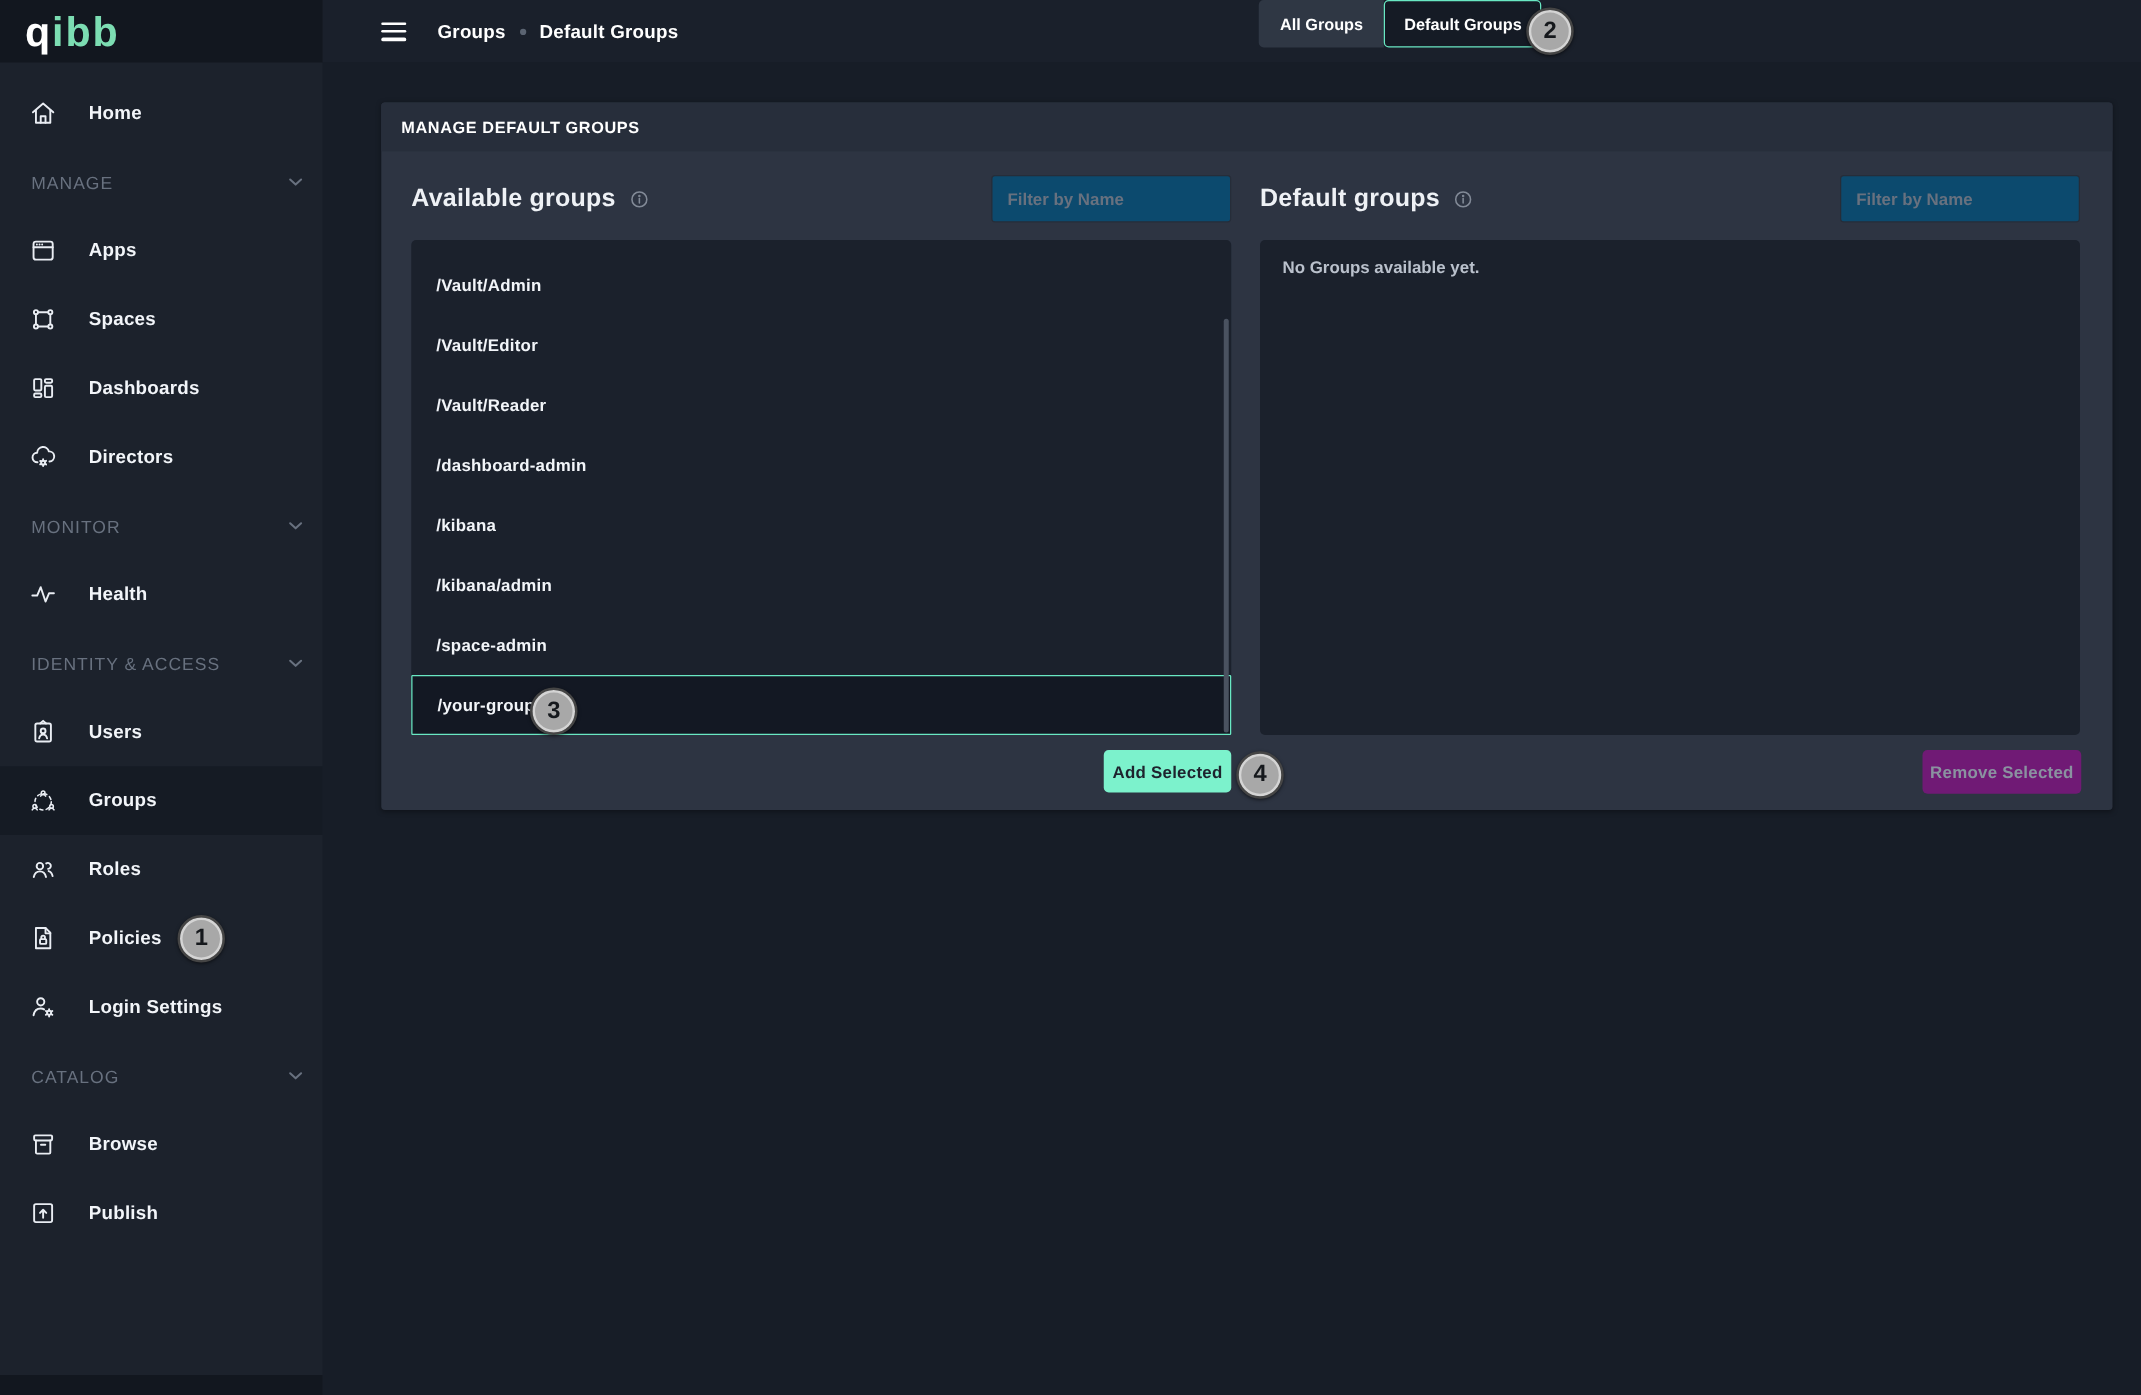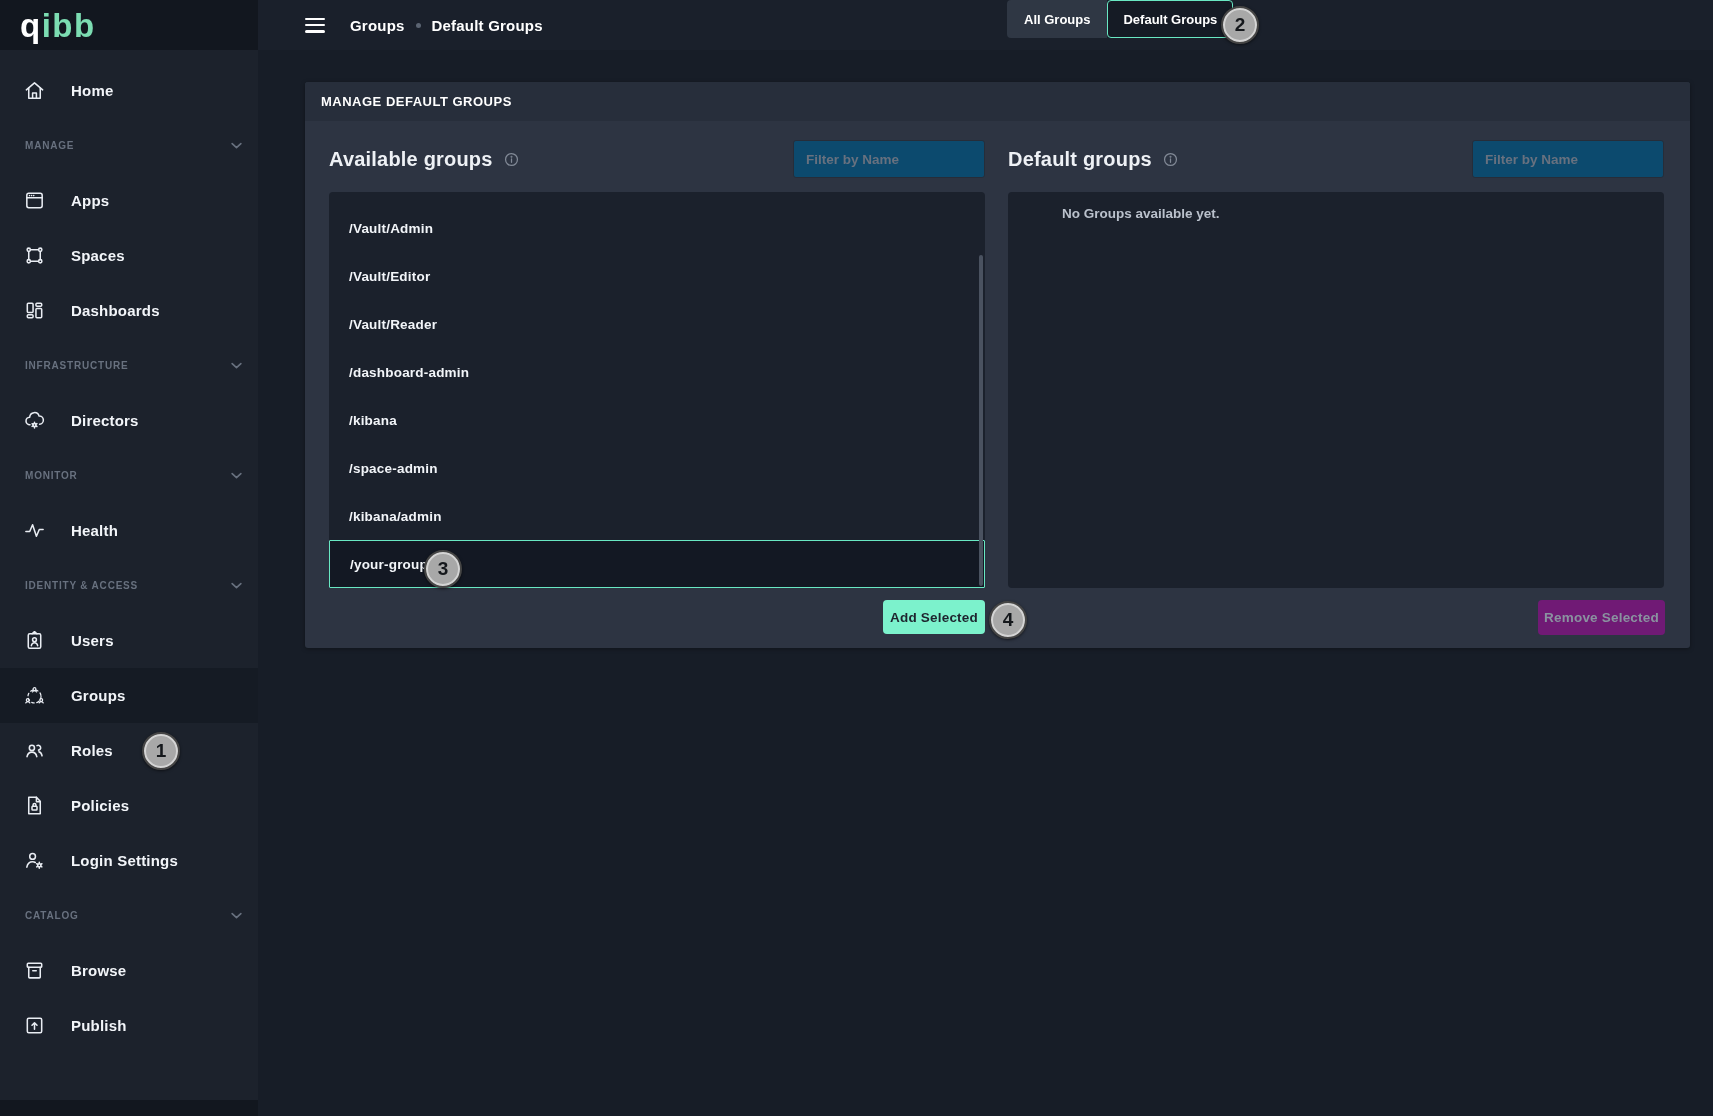--- a/index.html
+++ b/index.html
@@ -12,21 +12,21 @@
         font-size:33px;font-weight:700;letter-spacing:1.5px;line-height:1;}
   .logo .q{color:#ffffff;}
   .logo .rest{color:var(--logo-mint);}
   .sidenav{position:absolute;top:50px;left:0;right:0;padding-top:13px;}
   .nav-item{height:55px;display:flex;align-items:center;padding-left:22px;cursor:pointer;}
   .nav-item .nicon{width:24px;height:24px;margin-right:25px;flex:0 0 24px;display:flex;align-items:center;justify-content:center;}
   .nav-item .nlabel{font-size:15px;font-weight:700;color:#f2f5f9;letter-spacing:.2px;}
   .nav-item.active{background:#151b24;}
   .nav-section{height:55px;display:flex;align-items:center;justify-content:space-between;
                padding:0 14px 0 25px;cursor:pointer;}
-  .nav-section .slabel{color:#68717f;font-size:10px;font-weight:700;letter-spacing:.8px;}
+  .nav-section .slabel{color:#68717f;font-size:14px;font-weight:400;letter-spacing:.8px;}
   .sidebar-footer{position:absolute;bottom:0;left:0;width:100%;height:16px;background:#12171f;}
 
   
   .topbar{position:absolute;left:258px;top:0;width:1455px;height:50px;background:#1a202b;}
   .crumbs{position:absolute;left:47px;top:0;height:50px;display:flex;align-items:center;}
   .hamburger{width:20px;height:15px;display:flex;flex-direction:column;justify-content:space-between;cursor:pointer;}
   .hamburger span{display:block;height:2.6px;background:#fff;border-radius:2px;}
   .crumb{font-size:15px;font-weight:700;color:#ffffff;letter-spacing:.2px;}
   .crumb.first{margin-left:25px;}
   .crumb-dot{width:5px;height:5px;border-radius:50%;background:#5b6472;margin:0 11px;}
@@ -51,21 +51,21 @@
   .filter-input::placeholder{color:#68717f;font-weight:700;}
   .filter-available{left:488px;}
   .filter-default{left:1167px;}
   .list-box{position:absolute;top:110px;width:656px;height:396px;background:#1b212c;border-radius:4px;}
   .list-available{left:24px;padding-top:12px;}
   .list-default{left:703px;}
   .group-row{height:48px;display:flex;align-items:center;padding-left:20px;font-size:13.5px;font-weight:700;
              color:#f2f5f9;letter-spacing:.2px;cursor:pointer;}
   .group-row.selected{border:1px solid var(--accent-border);background:#131823;border-radius:1px;}
   .vscroll{position:absolute;right:2px;top:63px;width:4px;height:331px;background:#4a5260;border-radius:2px;cursor:grab;}
-  .empty-msg{padding:14px 12px 0 18px;font-size:13.5px;font-weight:600;color:#bac1cc;margin-left:36px;}
+  .empty-msg{padding:14px 12px 0 18px;font-size:13.5px;font-weight:600;color:#bac1cc;}
   .btn{position:absolute;top:518px;display:flex;align-items:center;justify-content:center;border:none;
        border-radius:4px;font-size:13.5px;font-weight:700;cursor:pointer;letter-spacing:.2px;}
   .btn-add{left:578px;width:102px;height:34px;background:var(--accent);color:#1e242e;}
   .btn-remove{left:1233px;width:127px;height:35px;background:#701a75;color:#8a92a0;cursor:default;}
 
   
   .annot{position:absolute;width:38px;height:38px;border-radius:50%;background:var(--annot-fill);
          border:2px solid #454545;box-shadow:inset 0 0 0 2px #d4d4d4,0 1px 3px rgba(0,0,0,.55);
          color:#15181c;font-weight:700;font-size:19px;display:flex;align-items:center;justify-content:center;z-index:20;}
   .annot-1{left:142px;top:732px;}
@@ -129,28 +129,20 @@
           <span class="nicon">
             <svg width="23" height="23" viewBox="0 0 24 24" fill="none" stroke="#e9edf3" stroke-width="1.6" stroke-linecap="round" stroke-linejoin="round">
               <rect x="4.5" y="4.5" width="6" height="9.5" rx="1"></rect>
               <rect x="4.5" y="16.5" width="6" height="3" rx="1"></rect>
               <rect x="13.5" y="4.5" width="6" height="3" rx="1"></rect>
               <rect x="13.5" y="10" width="6" height="9.5" rx="1"></rect>
             </svg>
           </span>
           <span class="nlabel">Dashboards</span>
         </div>
-        <div class="nav-section">
-          <span class="slabel">INFRASTRUCTURE</span>
-          <span>
-            <svg width="15" height="15" viewBox="0 0 24 24" fill="none" stroke="#68717f" stroke-width="2.6" stroke-linecap="round" stroke-linejoin="round">
-              <path d="M5 9l7 6.5L19 9"></path>
-            </svg>
-          </span>
-        </div>
         <div class="nav-item">
           <span class="nicon">
             <svg width="23" height="23" viewBox="0 0 24 24" fill="none" stroke="#e9edf3" stroke-width="1.6" stroke-linecap="round" stroke-linejoin="round">
               <path d="M7.3 16.5a4 4 0 0 1-.3-8 5 5 0 0 1 9.8-1.1 4.2 4.2 0 0 1 .5 8.4"></path>
               <circle cx="12" cy="16.8" r="1.6"></circle>
               <path d="M12 13.9v1.1M12 18.6v1.1M9.5 15.4l.95.55M13.55 17.75l.95.55M9.5 18.2l.95-.55M13.55 15.85l.95-.55"></path>
             </svg>
           </span>
           <span class="nlabel">Directors</span>
         </div>
@@ -311,24 +303,24 @@
           <div class="group-row">
             <span>/Vault/Reader</span>
           </div>
           <div class="group-row">
             <span>/dashboard-admin</span>
           </div>
           <div class="group-row">
             <span>/kibana</span>
           </div>
           <div class="group-row">
+            <span>/kibana/admin</span>
+          </div>
+          <div class="group-row">
             <span>/space-admin</span>
-          </div>
-          <div class="group-row">
-            <span>/kibana/admin</span>
           </div>
           <div class="group-row selected">
             <span>/your-group</span>
           </div>
         </div>
       <button class="btn btn-add">Add Selected</button>
 
       <div class="col-head head-default">
         <span class="chlabel">Default groups</span>
         <span class="info">

